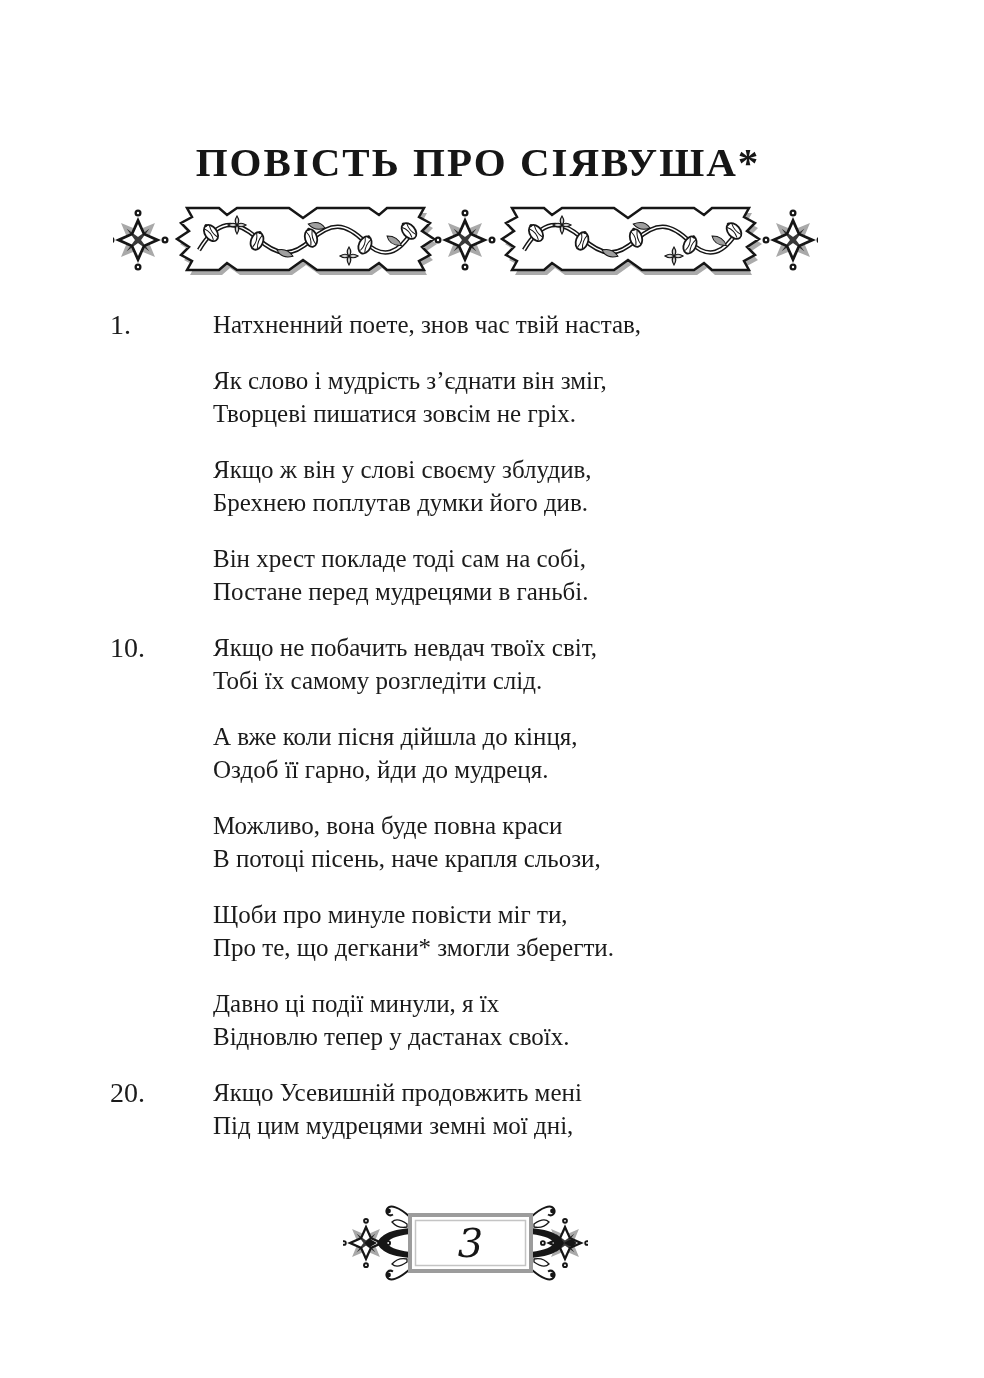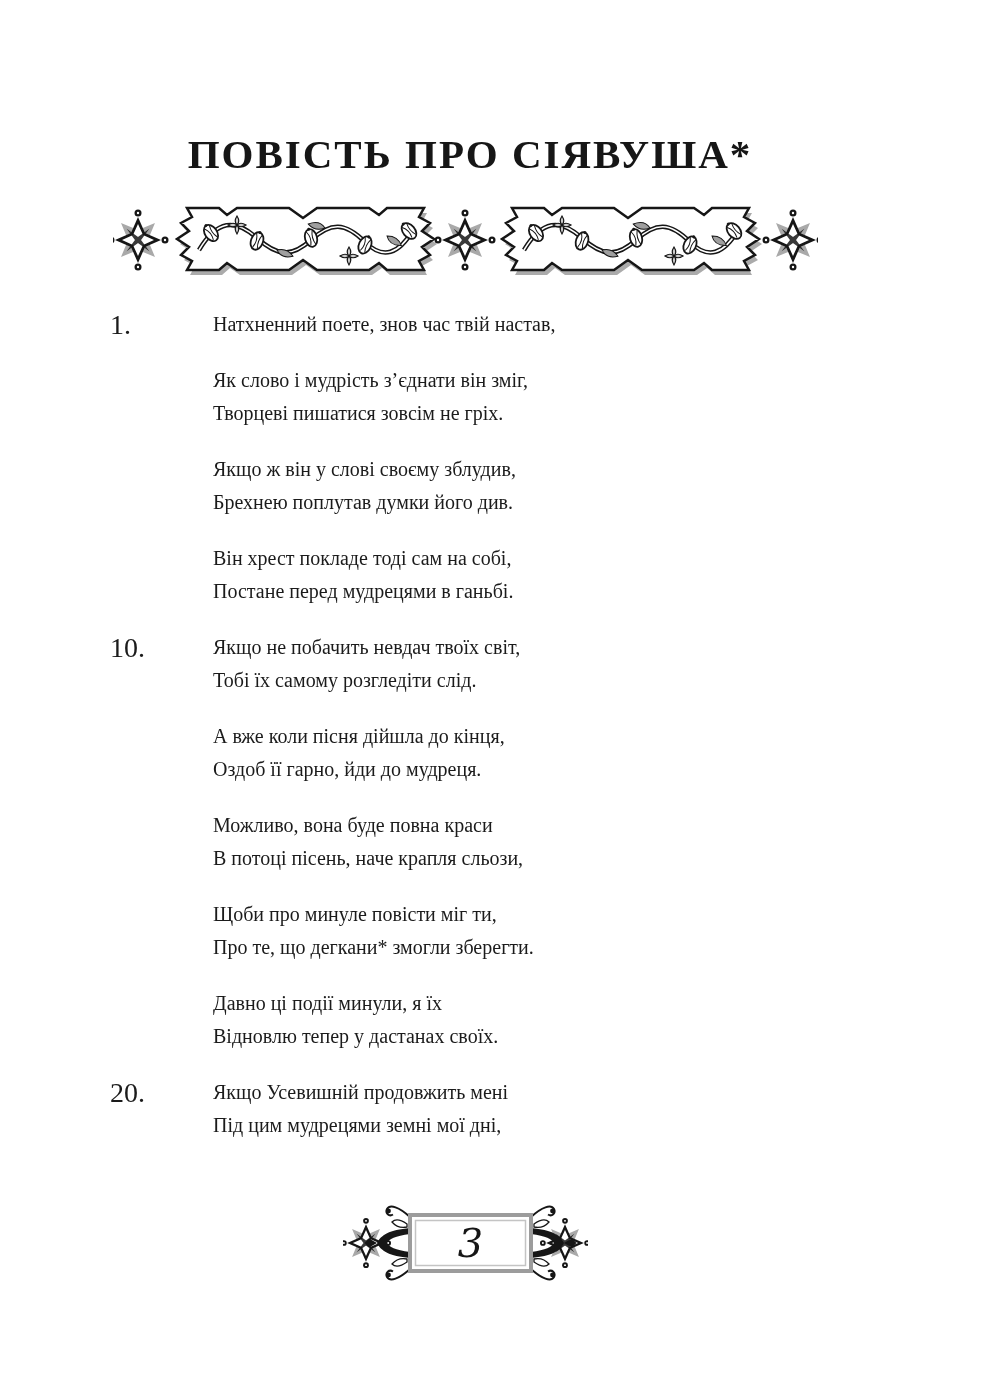--- a/index.html
+++ b/index.html
@@ -23,21 +23,21 @@
     left: 110px;
     top: 0;
     width: 712px;
     height: 1378px;
   }
   .title {
     position: absolute;
     top: 126px;
     left: 0;
     width: 100%;
-    margin: 4px;
+    margin: 12px;
     text-align: center;
     font-family: "Liberation Serif", serif;
     font-weight: bold;
     font-size: 41px;
     letter-spacing: 2px;
     color: #161616;
     white-space: nowrap;
   }
   .band {
     position: absolute;
@@ -59,21 +59,21 @@
   }
   .vnum {
     width: 103px;
     flex: 0 0 103px;
     font-size: 28px;
     line-height: 33px;
     color: #1b1b1b;
   }
   .vlines p {
     margin: 0;
-    font-size: 20px;
+    font-size: 25px;
     line-height: 33px;
     color: #1b1b1b;
     white-space: nowrap;
   }
   .footer-ornament {
     position: absolute;
     top: 1202px;
     left: 233px;
     width: 245px;
     height: 90px;

